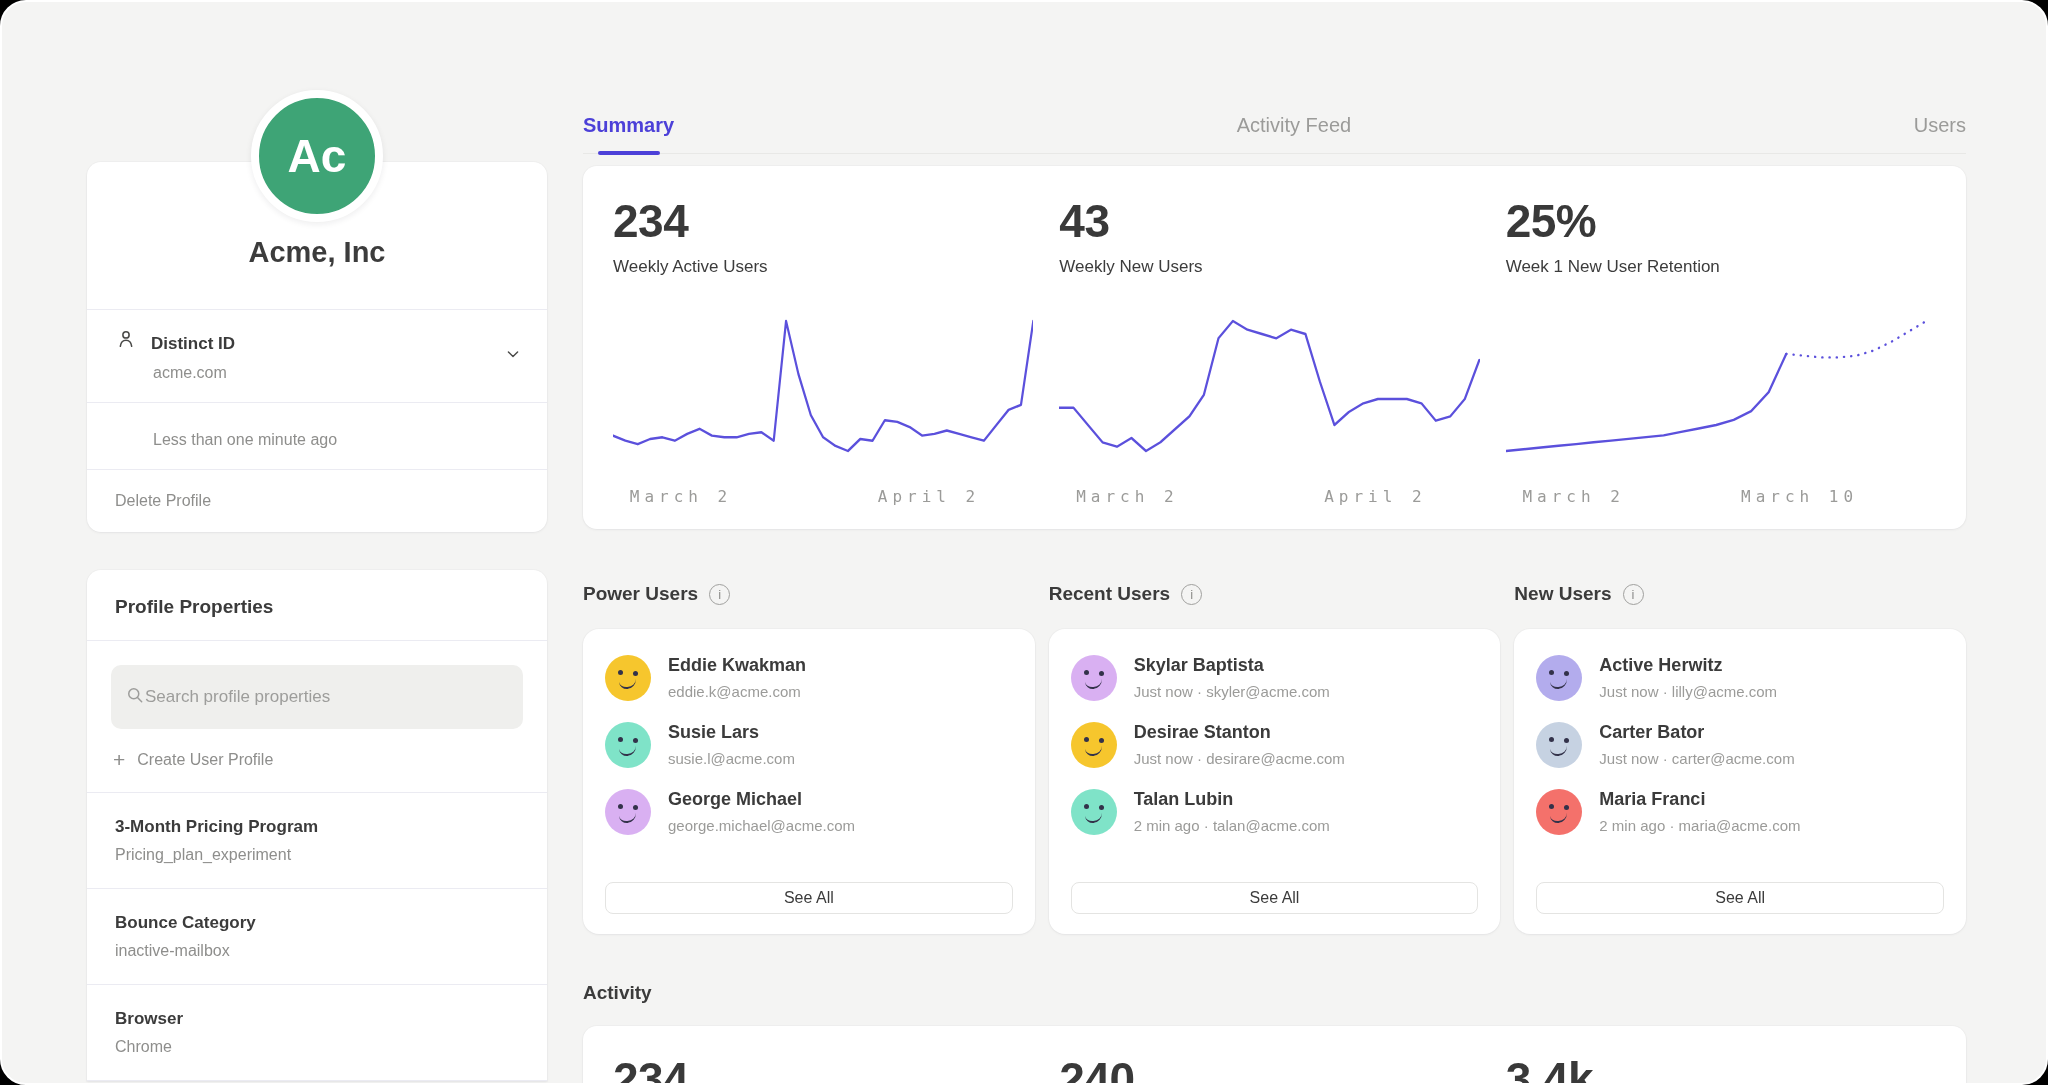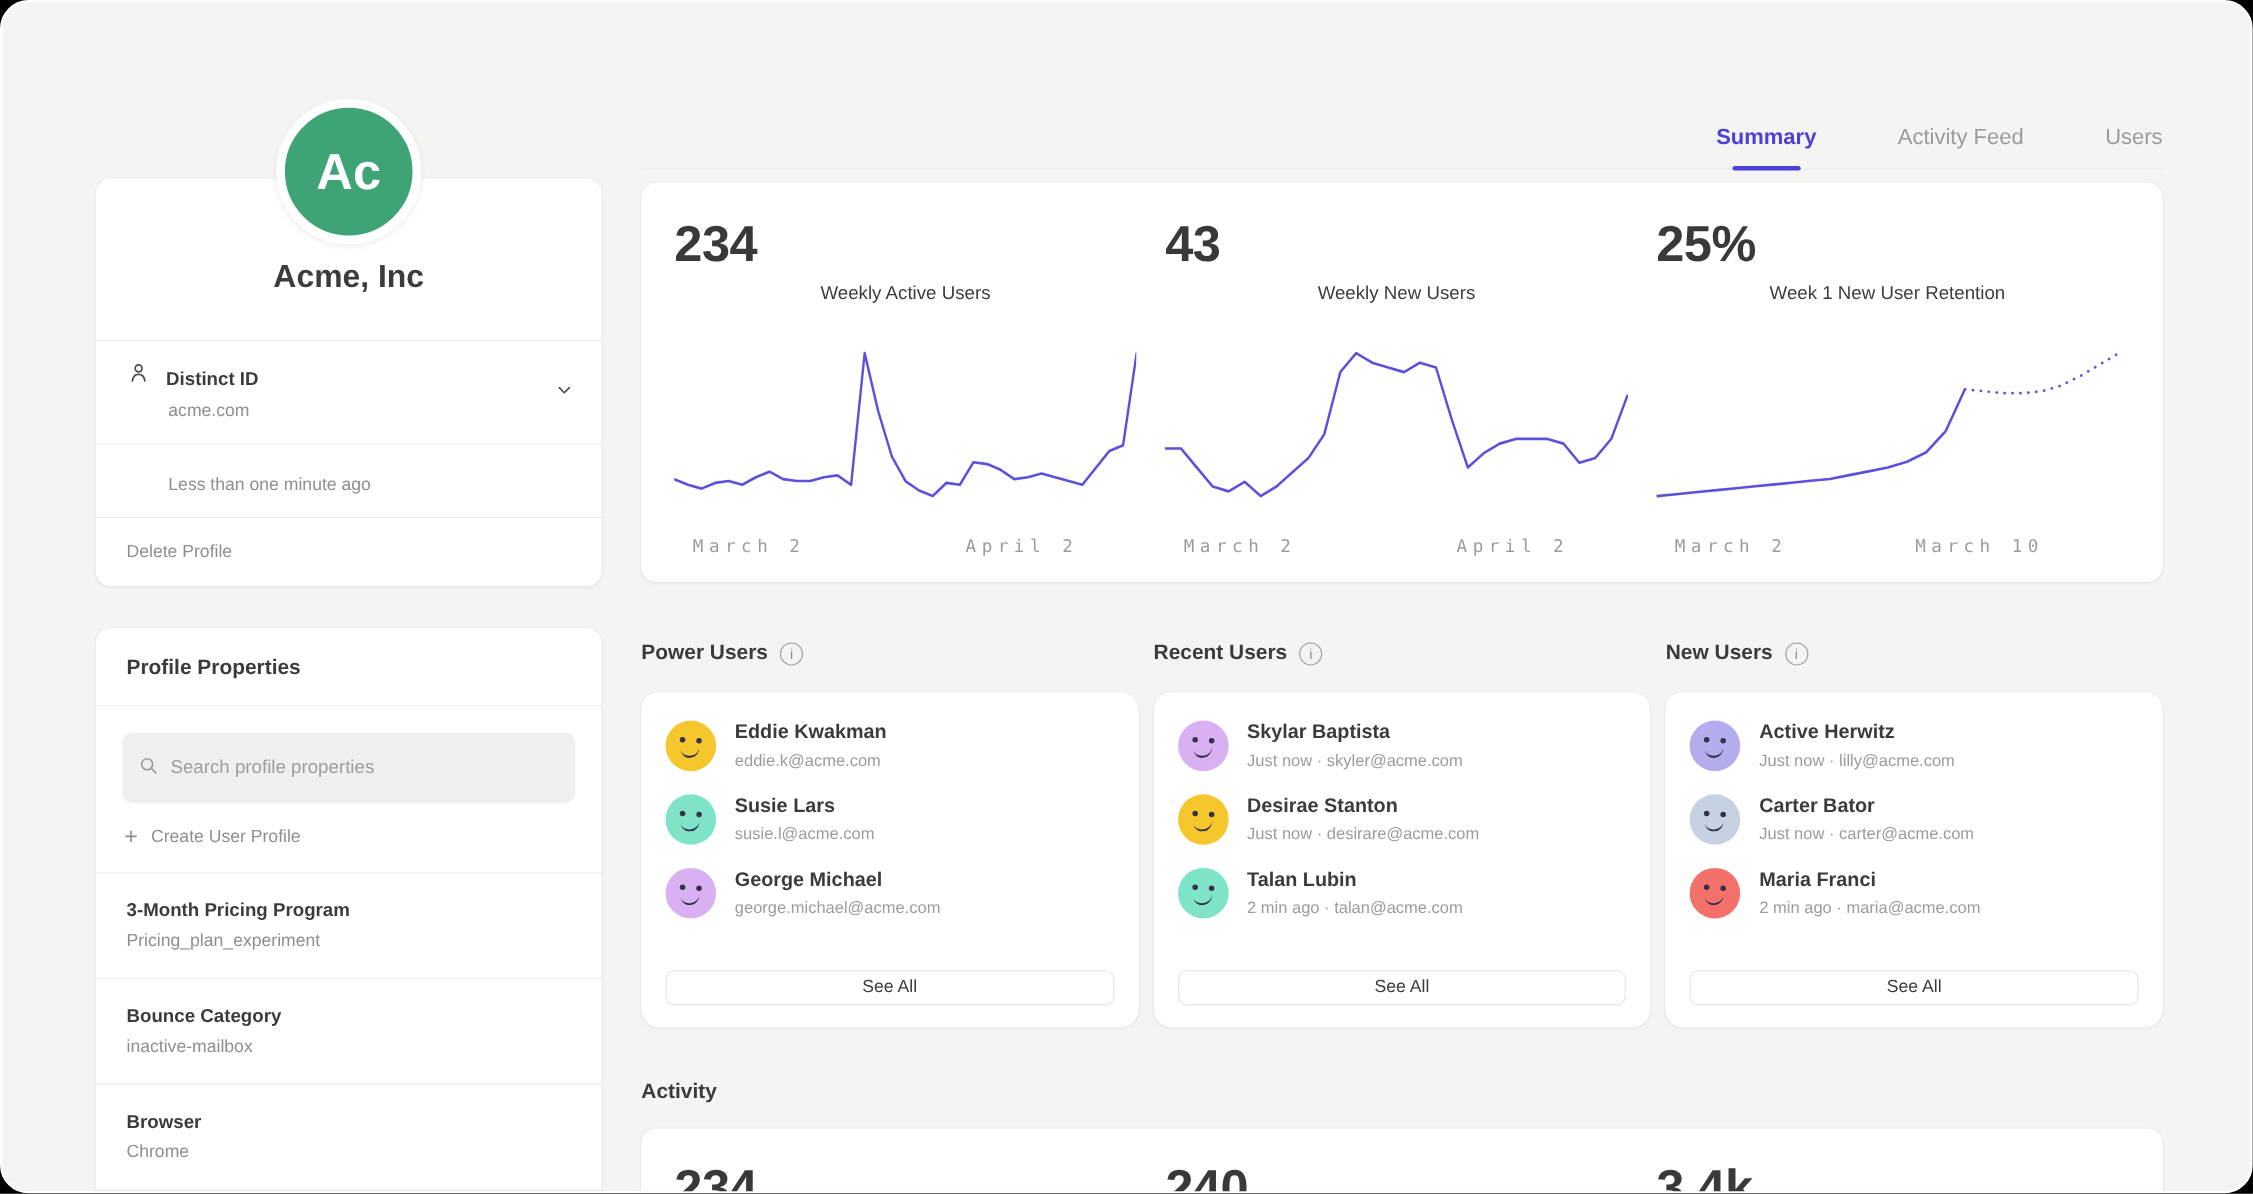--- a/index.html
+++ b/index.html
@@ -33,47 +33,47 @@
   .side-row-head { display:flex; align-items:flex-end; gap:14px; }
   .side-row-label { font-size:17px; font-weight:bold; color:#3b3b3b; }
   .side-row-value { font-size:16px; color:#8e8e8c; margin:10px 0 0 38px; }
   .row-chevron { position:absolute; right:24px; top:50%; transform:translateY(-50%); cursor:pointer; }
   .delete-row { border-top:1px solid #ebebf2; padding:22px 28px; font-size:16px; color:#8e8e8c; cursor:pointer; border-radius:0 0 14px 14px; }
 
   .props-card { margin-top:38px; border-radius:14px 14px 0 0; }
   .props-title { padding:26px 28px 22px; font-size:19px; font-weight:bold; color:#3b3b3b; border-bottom:1px solid #ebebf2; }
   .search-wrap {
     margin:24px 24px 0; height:64px; background:#efefed; border-radius:10px;
-    display:flex; align-items:center; gap:10px; padding:0 14px;
+    display:flex; align-items:center; padding:0 14px;
   }
   .search-wrap input {
     flex:1; border:none; background:transparent; outline:none;
     font-family:"Liberation Sans", sans-serif; font-size:17px; color:#3b3b3b;
   }
   .search-wrap input::placeholder { color:#9d9d9b; }
   .create-row { display:flex; align-items:center; gap:12px; padding:20px 26px 22px; color:#8e8e8c; font-size:16px; cursor:pointer; border-bottom:1px solid #ebebf2; }
   .plus-glyph { font-size:21px; line-height:1; color:#8e8e8c; }
   .prop-item { padding:24px 28px; border-bottom:1px solid #ebebf2; cursor:pointer; }
   .prop-name { font-size:17px; font-weight:bold; color:#3b3b3b; }
   .prop-value { font-size:16px; color:#8e8e8c; margin-top:9px; }
 
   
   .main { flex:1; margin:0 80px 0 36px; padding-top:112px; }
-  .tabs { display:flex; justify-content:flex-end; gap:74px; border-bottom:1px solid #e8e8e6; }
+  .tabs { display:flex; justify-content:space-between; gap:74px; border-bottom:1px solid #e8e8e6; }
   .tab { font-size:20px; color:#9b9b99; padding-bottom:16px; position:relative; cursor:pointer; }
   .tab.active { color:#4c40d8; font-weight:bold; }
   .tab.active::after {
     content:""; position:absolute; left:50%; transform:translateX(-50%);
     bottom:-2px; width:62px; height:4px; border-radius:2px; background:#4c40d8;
   }
 
   .stats-card { margin-top:12px; display:flex; padding:28px 14px 20px 30px; }
   .stat-col { flex:1; padding-right:26px; }
   .stat-number { font-size:46px; font-weight:bold; color:#393939; letter-spacing:-0.5px; }
-  .stat-label { font-size:17px; color:#3c3c3c; margin-top:9px;text-align:center; }
+  .stat-label { font-size:17px; color:#3c3c3c; margin-top:9px; }
   .chart { margin-top:34px; height:150px; }
   .chart svg { width:100%; height:100%; display:block; }
   .axis { position:relative; height:22px; margin-top:26px;
     font-family:"DejaVu Sans Mono", monospace; font-size:16px; letter-spacing:5px; color:#9b9b99; }
   .axis .x-start { position:absolute; left:4%; }
   .axis .x-end { position:absolute; left:63%; }
 
   .cards-row { display:flex; gap:14px; margin-top:54px; }
   .user-group { flex:1; min-width:0; }
   .group-title { display:flex; align-items:center; gap:11px; font-size:19px; font-weight:bold; color:#3b3b3b; }

